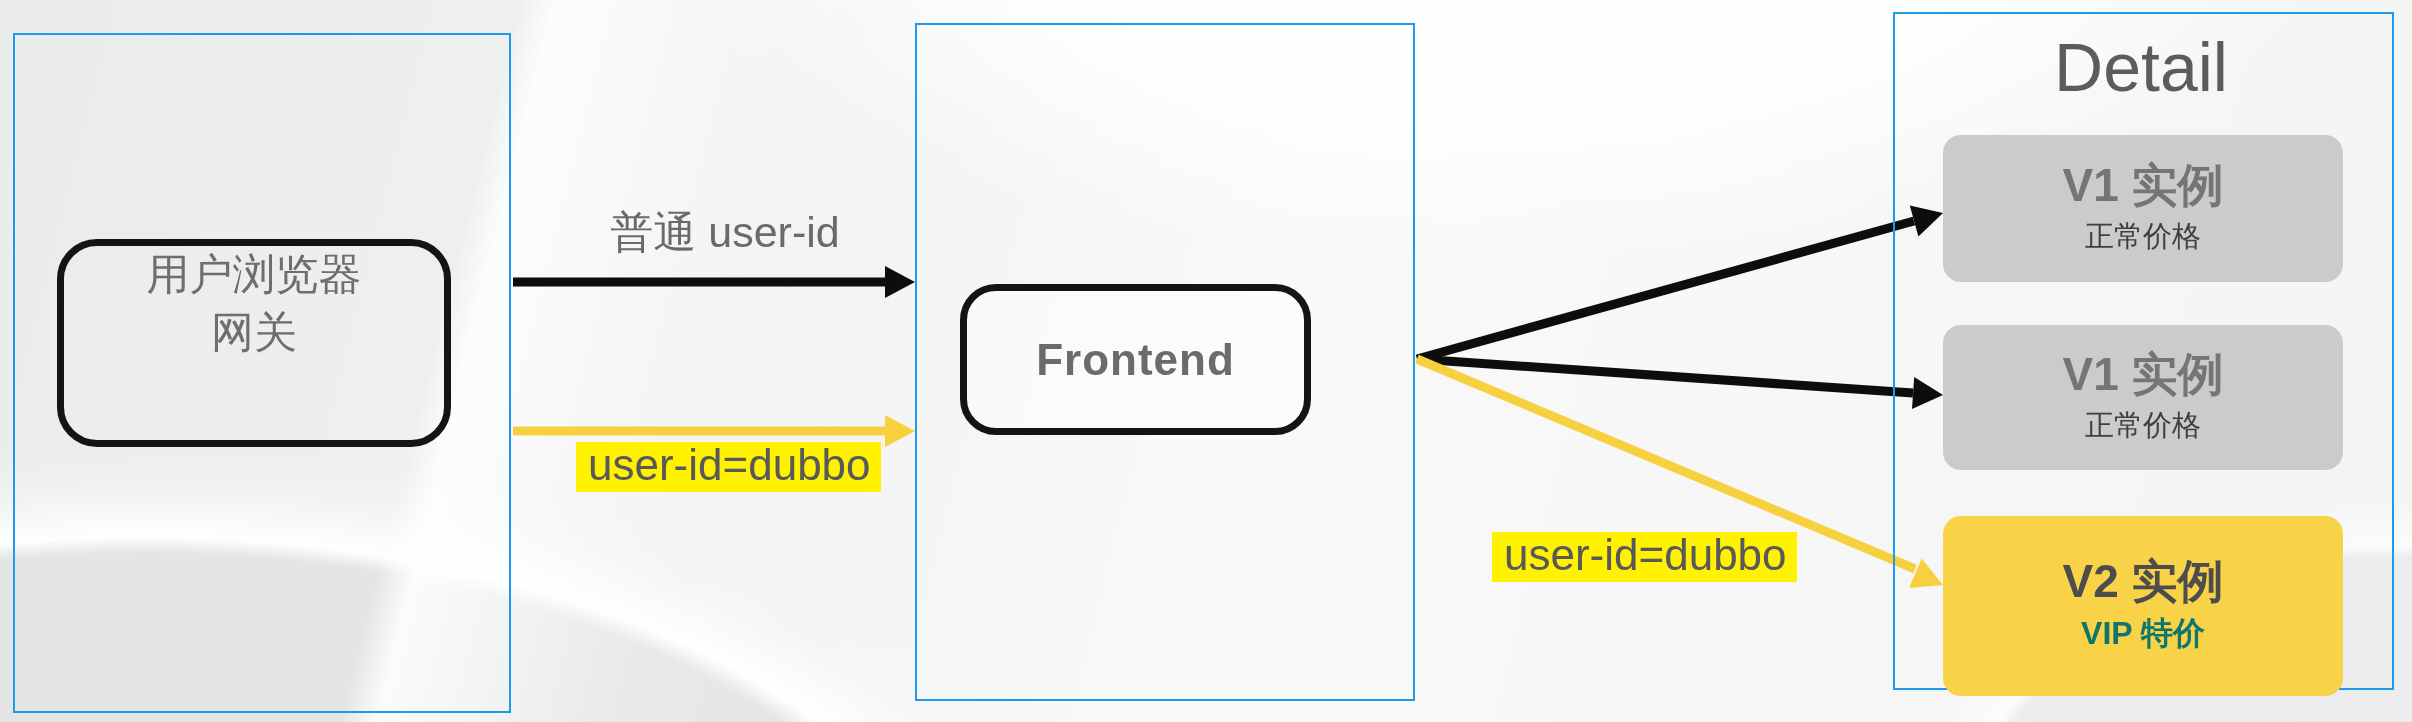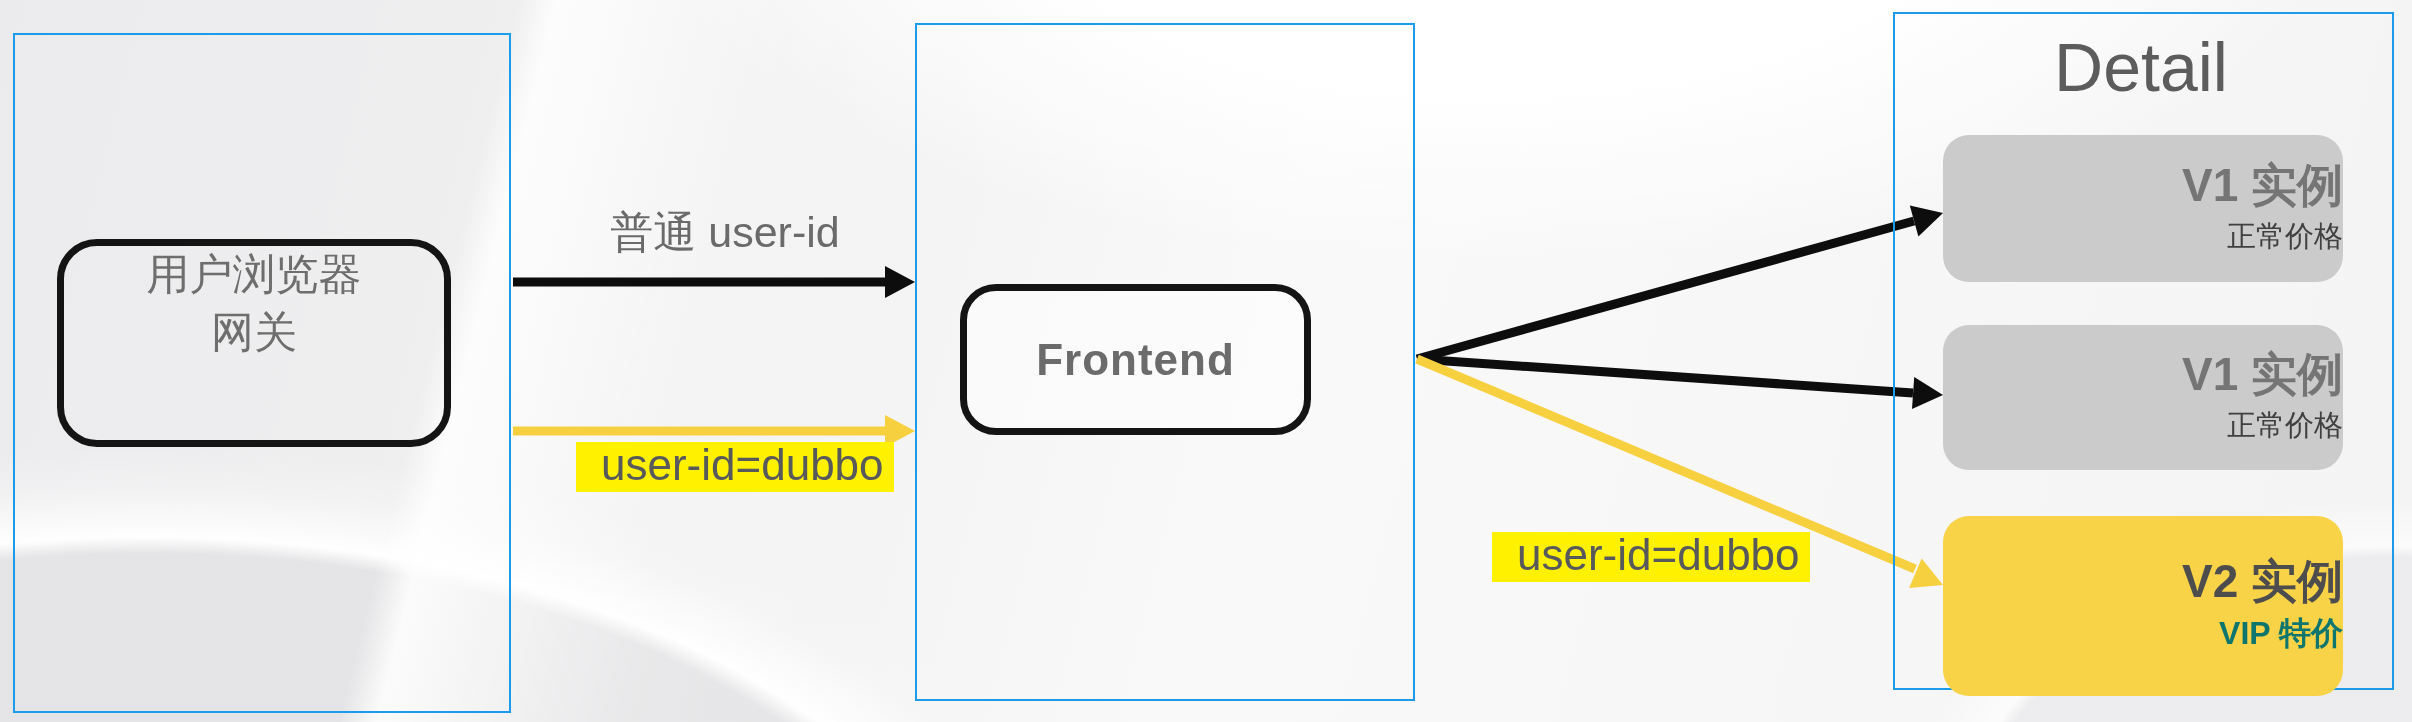--- a/index.html
+++ b/index.html
@@ -43,36 +43,36 @@
     background:rgba(253,253,253,.6);justify-content:center;}
   .frontend-box .box-label{font-weight:bold;font-size:44px;color:#6b6b6b;letter-spacing:1px;}
 
   .edge-label{
     position:absolute;
     font-size:43px;color:#6a6a6a;white-space:nowrap;
   }
   .label-normal{left:575px;top:204px;width:300px;text-align:center;}
   .hl{
     background:#fff100;color:#58595b;
-    padding:1px 10px 5px 25px;line-height:1.0;
+    padding:1px 10px 5px 12px;line-height:1.0;
     font-size:44px;
   }
   .hl-1{left:576px;top:442px;}
   .hl-2{left:1492px;top:532px;}
 
   .detail-title{
     position:absolute;left:1893px;top:28px;width:496px;
     text-align:center;font-size:68px;color:#5c5c5c;
   }
   .card{
     position:absolute;
     left:1943px;width:400px;
-    border-radius:26px;
+    border-radius:18px;
     box-sizing:border-box;
-    display:flex;flex-direction:column;align-items:flex-end;justify-content:center;
+    display:flex;flex-direction:column;align-items:center;justify-content:center;
     text-align:center;
   }
   .card-1{top:135px;height:147px;background:#cbcbcb;}
   .card-2{top:325px;height:145px;background:#cbcbcb;}
   .card-3{top:516px;height:180px;background:#f8d247;}
   .card .card-title{font-size:46px;font-weight:bold;color:#757575;line-height:1.1;}
   .card .card-subtitle{font-size:29px;color:#404040;margin-top:6px;}
   .card-3 .card-title{color:#4d4d4d;}
   .card-3 .card-subtitle{color:#0f766e;font-weight:bold;font-size:32px;}
 </style>

